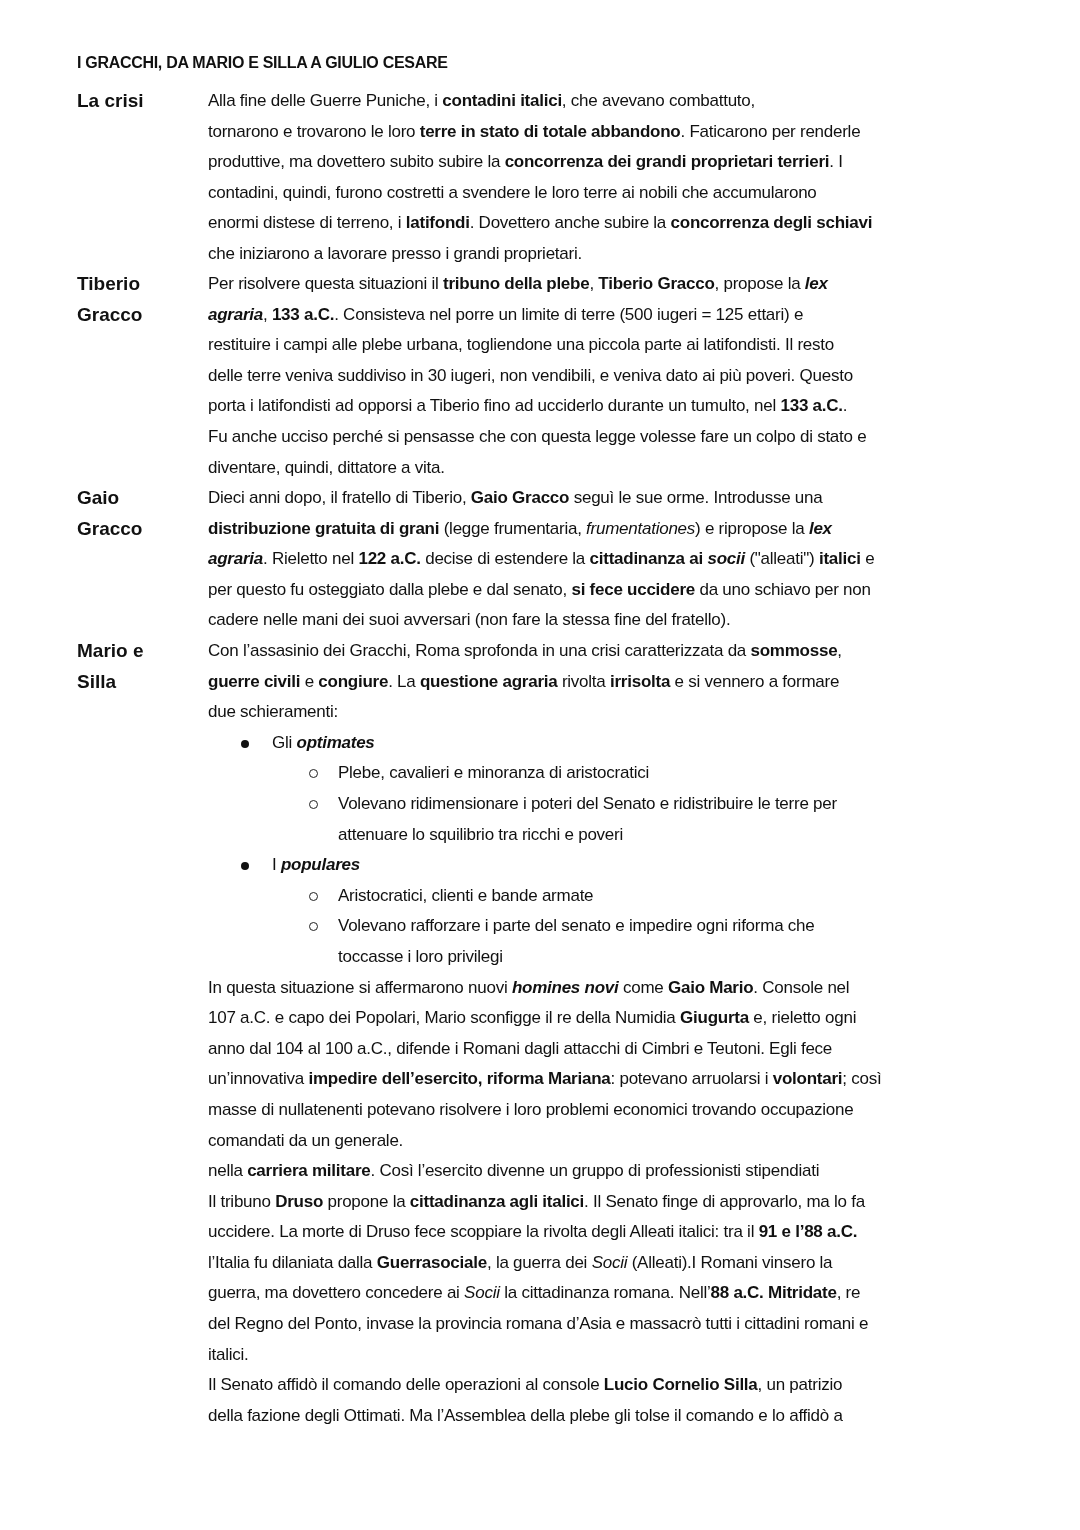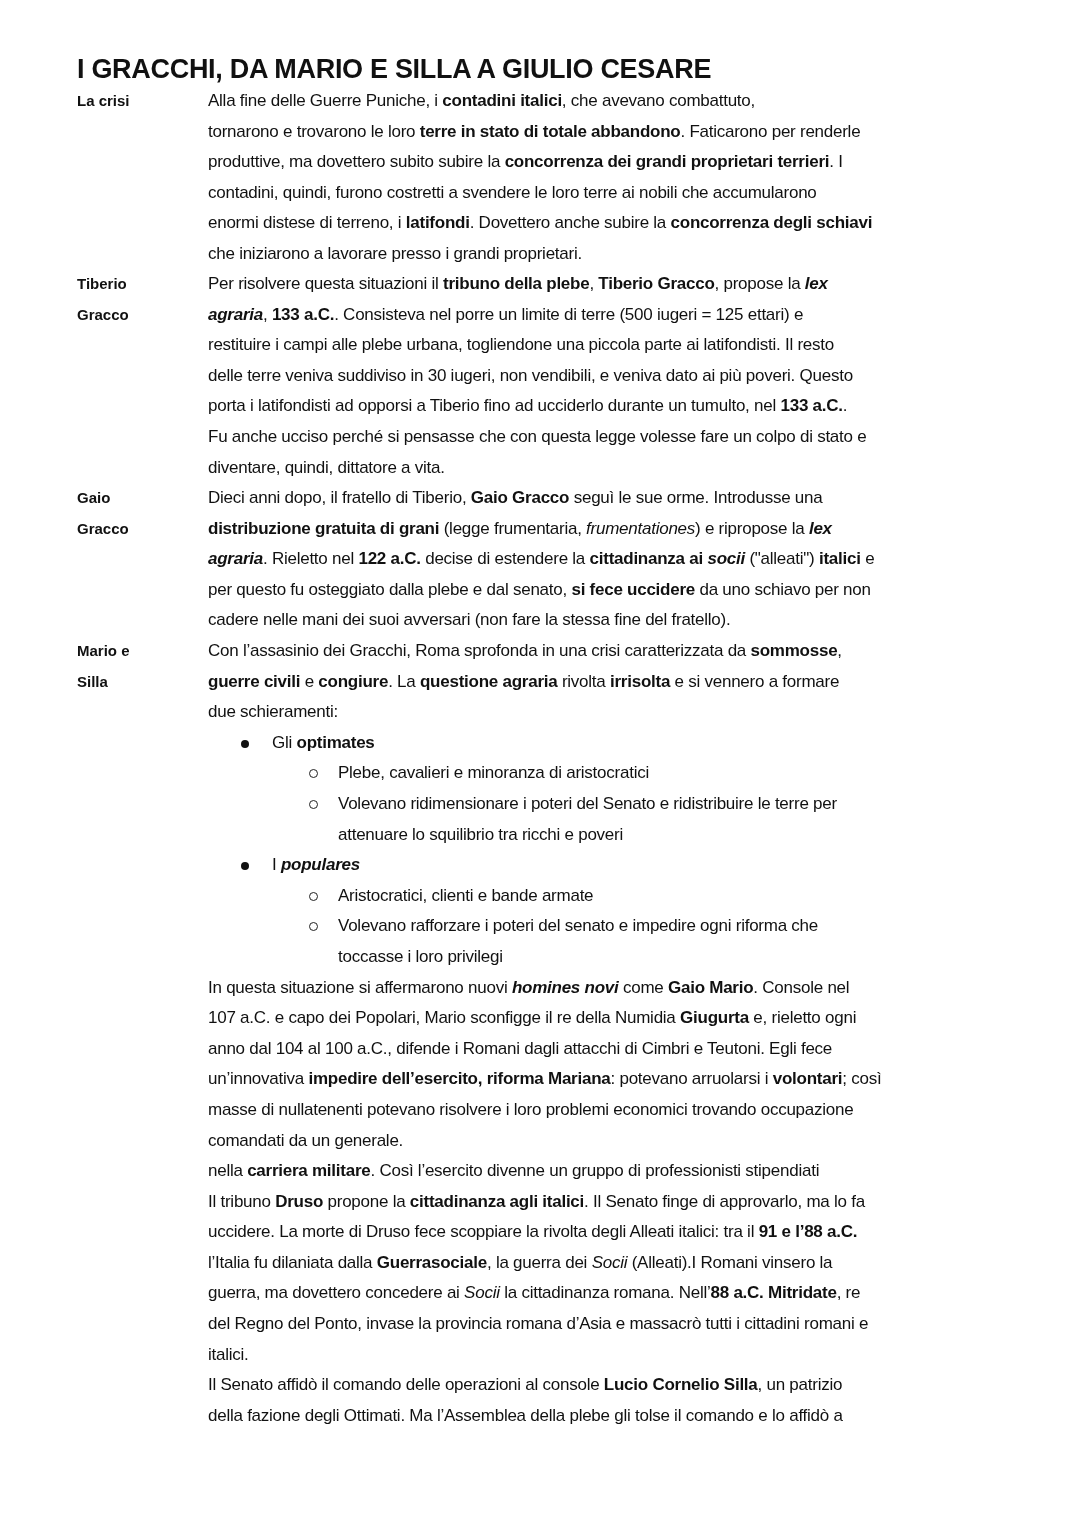--- a/index.html
+++ b/index.html
@@ -1,21 +1,21 @@
 <!DOCTYPE html>
 <html><head>
 <meta charset="utf-8">
 <style>
   html, body { margin: 0; padding: 0; background: #ffffff; }
   body { width: 1080px; height: 1530px; position: relative; overflow: hidden;
          font-family: "Liberation Sans", "DejaVu Sans", sans-serif; color: #111; }
   .page { position: absolute; left: 0; top: 0; width: 1080px; height: 1530px; }
-  .title { position: absolute; left: 77px; top: 54px; font-size: 27px; font-weight: bold; letter-spacing: -0.3px; white-space: nowrap; }
+  .title { position: absolute; left: 77px; top: 54px; font-size: 16px; font-weight: bold; letter-spacing: -0.3px; white-space: nowrap; }
   .section { position: absolute; left: 0; width: 1080px; }
-  .label { position: absolute; left: 77px; top: 0; width: 110px; font-weight: bold; font-size: 15px; line-height: 30.6px; }
+  .label { position: absolute; left: 77px; top: 0; width: 110px; font-weight: bold; font-size: 19px; line-height: 30.6px; }
   .body { position: absolute; left: 208px; top: 0; width: 800px; font-size: 17px; line-height: 30.6px; letter-spacing: -0.25px; }
   .line { white-space: nowrap; height: 30.6px; }
   b { font-weight: bold; }
   i { font-style: italic; }
   .bul { position: relative; padding-left: 64px; white-space: nowrap; height: 30.6px; }
   .bul .dot { position: absolute; left: 33px; top: 12px; width: 8px; height: 8px; border-radius: 50%; background: #111; }
   .sub { position: relative; padding-left: 130px; white-space: nowrap; height: 30.6px; }
   .sub .ring { position: absolute; left: 101px; top: 11px; width: 7px; height: 7px; border-radius: 50%; border: 1.3px solid #222; }
 </style>
 </head>
@@ -70,27 +70,27 @@
 
   <div class="section" style="top:636px">
     <div class="label">
         <div>Mario e</div>
         <div>Silla</div>
       </div>
     <div class="body">
         <div class="line"><span>Con l’assasinio dei Gracchi, Roma sprofonda in una crisi caratterizzata da </span><b>sommosse</b><span>,</span></div>
         <div class="line"><b>guerre civili</b><span> e </span><b>congiure</b><span>. La </span><b>questione agraria</b><span> rivolta </span><b>irrisolta</b><span> e si vennero a formare</span></div>
         <div class="line"><span>due schieramenti:</span></div>
-        <div class="bul"><span class="dot"></span><span>Gli </span><b style="">optimates</b></div>
+        <div class="bul"><span class="dot"></span><span>Gli </span><b style="font-style: italic;">optimates</b></div>
         <div class="sub"><span class="ring"></span><span>Plebe, cavalieri e minoranza di aristocratici</span></div>
         <div class="sub"><span class="ring"></span><span>Volevano ridimensionare i poteri del Senato e ridistribuire le terre per</span></div>
         <div class="sub"><span>attenuare lo squilibrio tra ricchi e poveri</span></div>
         <div class="bul"><span class="dot"></span><span>I </span><b style="font-style: italic;">populares</b></div>
         <div class="sub"><span class="ring"></span><span>Aristocratici, clienti e bande armate</span></div>
-        <div class="sub"><span class="ring"></span><span>Volevano rafforzare i poteri del senato e impedire ogni riforma che</span></div>
+        <div class="sub"><span class="ring"></span><span>Volevano rafforzare i parte del senato e impedire ogni riforma che</span></div>
         <div class="sub"><span>toccasse i loro privilegi</span></div>
         <div class="line"><span>In questa situazione si affermarono nuovi </span><b style="font-style: italic;">homines novi</b><span> come </span><b>Gaio Mario</b><span>. Console nel</span></div>
         <div class="line"><span>107 a.C. e capo dei Popolari, Mario sconfigge il re della Numidia </span><b>Giugurta</b><span> e, rieletto ogni</span></div>
         <div class="line"><span>anno dal 104 al 100 a.C., difende i Romani dagli attacchi di Cimbri e Teutoni. Egli fece</span></div>
         <div class="line"><span>un’innovativa </span><b>impedire dell’esercito, riforma Mariana</b><span>: potevano arruolarsi i </span><b>volontari</b><span>; così</span></div>
         <div class="line"><span>masse di nullatenenti potevano risolvere i loro problemi economici trovando occupazione</span></div>
         <div class="line"><span>comandati da un generale.</span></div>
         <div class="line"><span>nella </span><b>carriera militare</b><span>. Così l’esercito divenne un  gruppo di professionisti stipendiati</span></div>
         <div class="line"><span>Il tribuno </span><b>Druso</b><span> propone la </span><b>cittadinanza agli italici</b><span>. Il Senato finge di approvarlo, ma lo fa</span></div>
         <div class="line"><span>uccidere. La morte di Druso fece scoppiare la rivolta degli Alleati italici: tra il </span><b>91 e l’88 a.C.</b></div>

